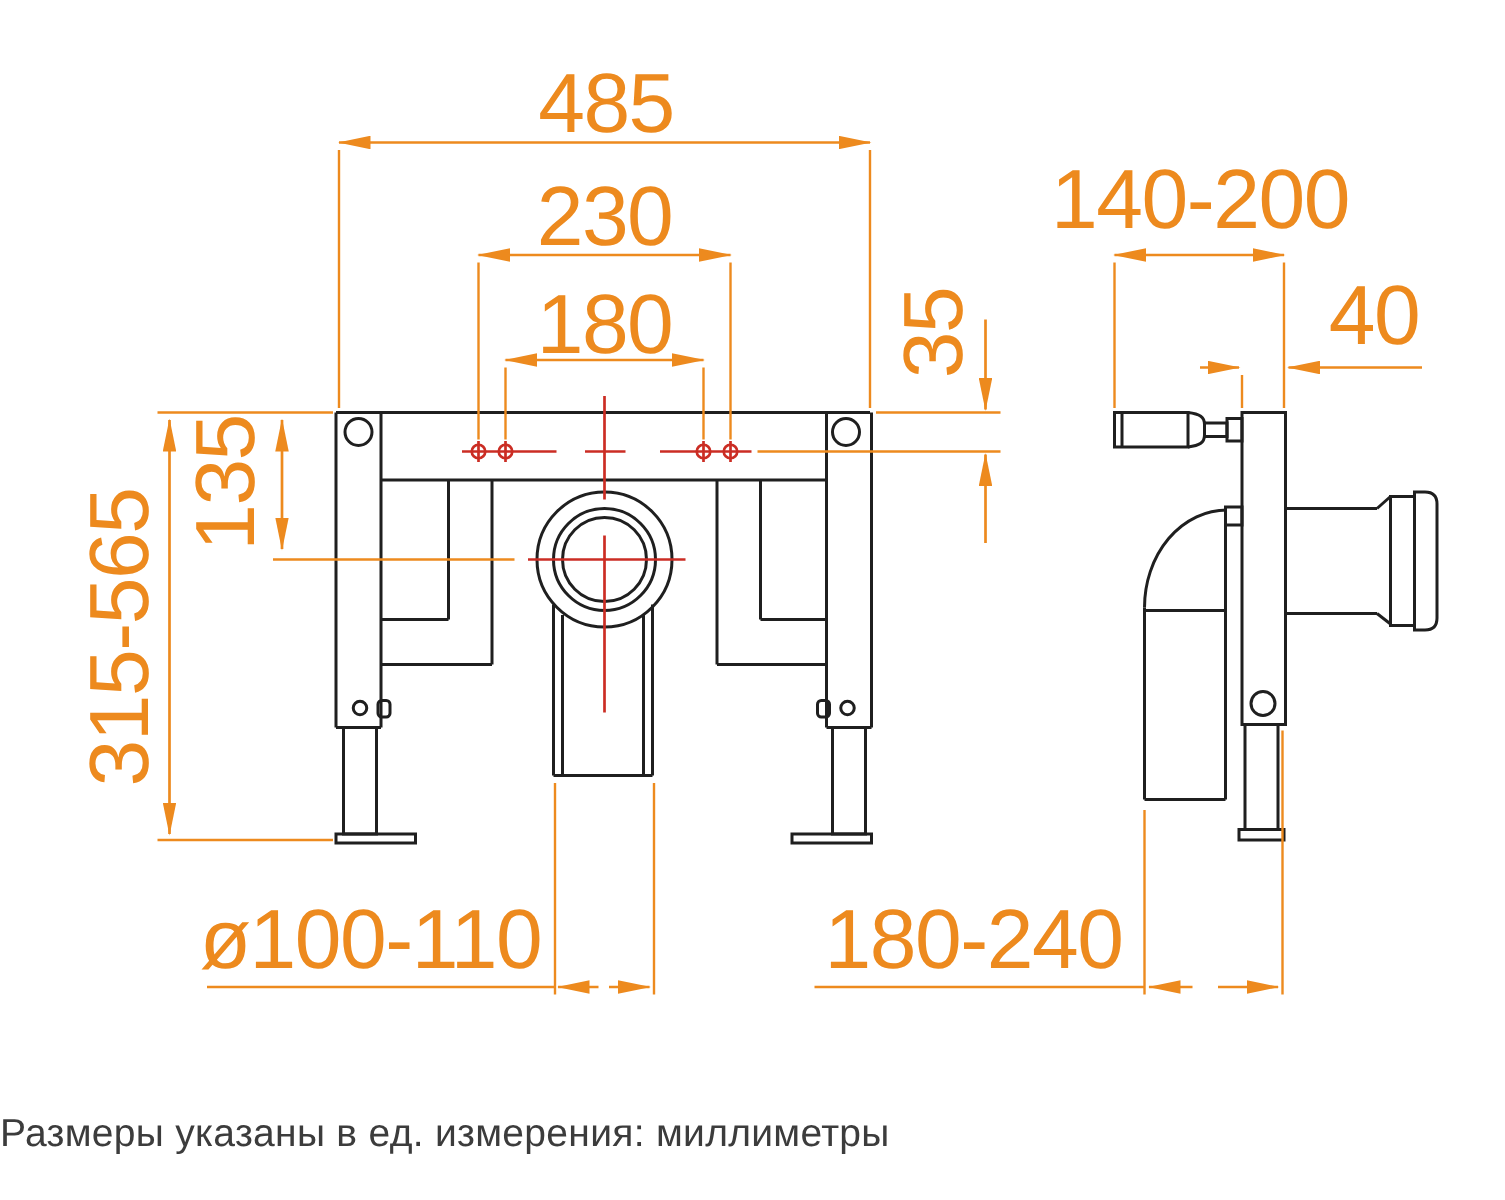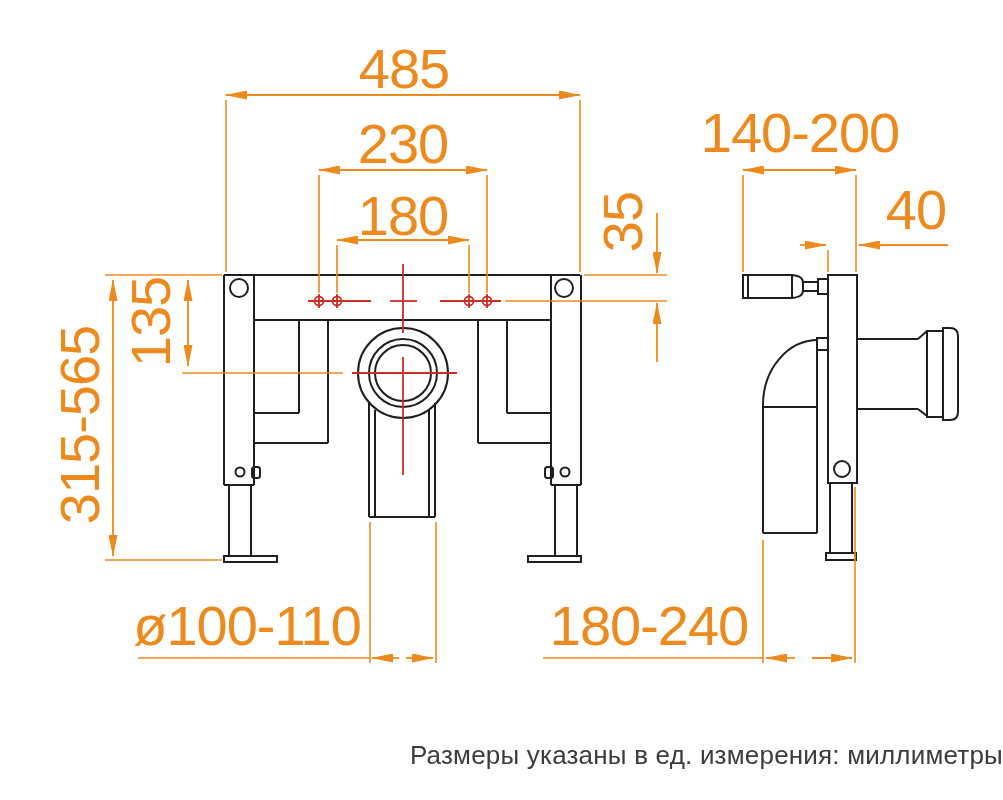--- a/index.html
+++ b/index.html
@@ -9,21 +9,21 @@
   
   .blk{stroke:#1f1f1f;stroke-width:2;fill:none;}
   
   .dim{stroke:#ed8a1e;stroke-width:1.8;fill:none;}
   .dimthin{stroke:#ed8a1e;stroke-width:1.6;fill:none;}
   
   .red{stroke:#cb2d24;stroke-width:1.8;fill:none;}
   text.dim-label{fill:#ed8a1e;stroke:none;
       font-family:"Liberation Sans",sans-serif;font-size:56px;font-weight:400;
       letter-spacing:-1px;}
-  .caption{position:absolute;left:0;top:740px;width:100%;text-align:right;
+  .caption{position:absolute;left:0;top:740px;width:100%;text-align:left;
       color:#3c3c3c;font-size:26px;font-weight:400;letter-spacing:0.2px;
       font-family:"Liberation Sans",sans-serif;}
 </style>
 </head>
 <body>
 
 <div class="page">
 <svg width="1003" height="800" viewBox="0 0 1003 800">
   <defs>
     <marker id="arr" viewBox="0 0 22 9" refX="21" refY="4.5" markerWidth="22" markerHeight="9" markerUnits="userSpaceOnUse" orient="auto-start-reverse">

